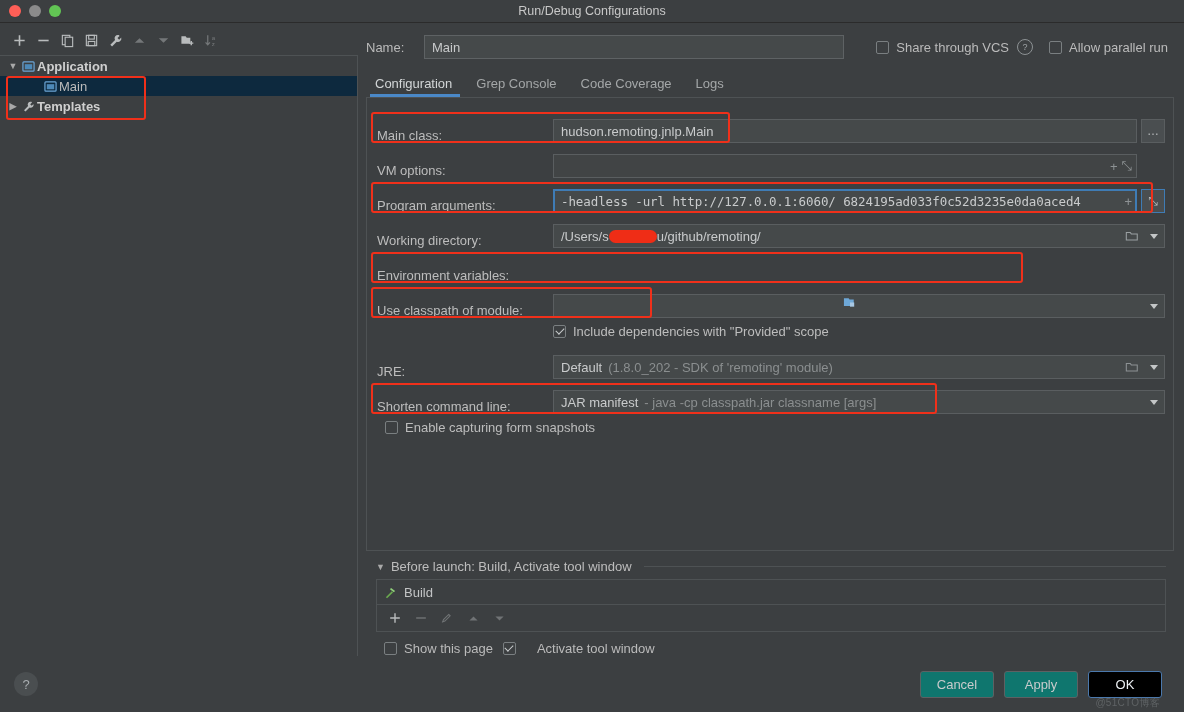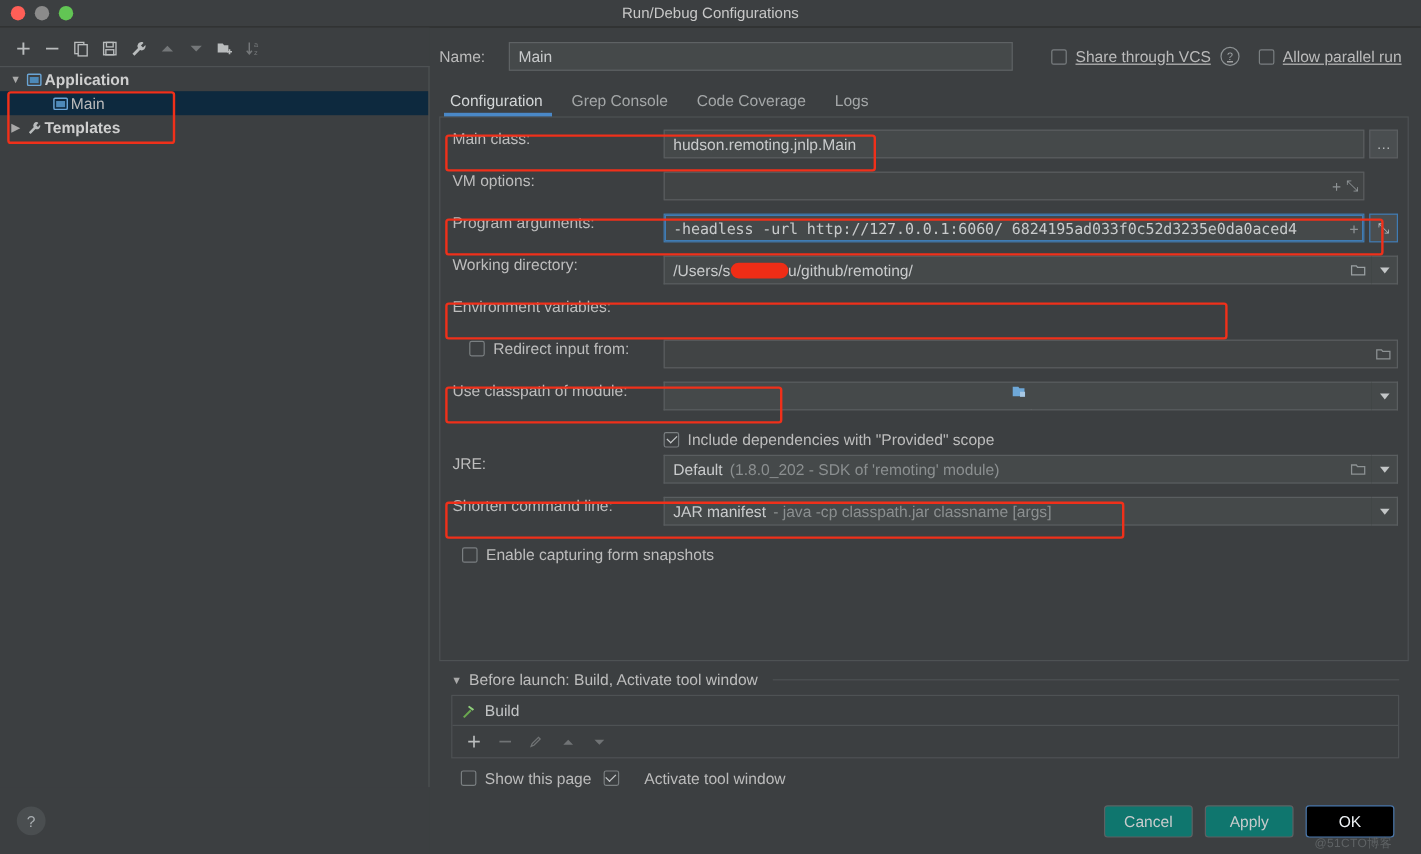--- a/index.html
+++ b/index.html
@@ -104,21 +104,20 @@
   .name-input {
     width: 420px; height: 24px; box-sizing: border-box;
     background: #45494a; border: 1px solid #5e6264;
     color: #c8cacb; font-size: 13px;
     display: flex; align-items: center; padding-left: 7px;
     font-family: "Liberation Sans", sans-serif;
   }
   .vcs-group {
     margin-left: auto; display: flex; align-items: center; gap: 8px;
     padding-right: 6px;
-    text-decoration: underline;
   }
   .cbwrap { display: flex; align-items: center; gap: 7px; }
   .cb {
     width: 13px; height: 13px; box-sizing: border-box;
     border: 1px solid #7a7f81; background: #3c3f41; border-radius: 2px;
     display: inline-flex; align-items: center; justify-content: center;
     flex: 0 0 13px;
   }
   .cb.checked::after {
     content: "";
@@ -148,21 +147,21 @@
   
   .form-panel {
     flex: 1 1 auto; min-height: 0;
     border: 1px solid #4e5254;
     background: #3c3f41;
     display: flex; flex-direction: column;
   }
   .form-scroll { padding: 10px 0 0 0; position: relative; }
 
   .frow {
-    display: flex; align-items: flex-start;
+    display: flex; align-items: flex-end;
     height: 35px; padding: 0 8px 0 10px;
     position: relative;
   }
   .flabel {
     width: 176px; flex: 0 0 176px;
     font-size: 13px; color: #bdbdbd;
   }
   .flabel.indent-cb { display: flex; align-items: center; gap: 7px; }
   .fctl { flex: 1 1 auto; display: flex; align-items: center; min-width: 0; }
   .inp {
@@ -438,36 +437,20 @@
                   <span class="caret"></span>
                 </div>
             </div>
           </div>
 
           <div class="frow">
             <div class="flabel">Environment variables:</div>
             <div class="redbox" style="left:4px; top:4px; width:648px; height:27px;"></div>
           </div>
 
-          <div class="frow">
-            <div class="flabel indent-cb" style="padding-left:14px;width:162px;flex:0 0 162px;">
-              <span class="cb"></span>
-              <span>Redirect input from:</span>
-            </div>
-            <div class="fctl">
-              <div class="inp empty">
-                <span></span>
-                <span class="inp-adorn">
-                  <svg width="14" height="14" viewBox="0 0 16 16">
-                      <path d="M1.5 4h4.5l1.2 1.6H14v7H1.5z" fill="none" stroke="#8d9294" stroke-width="1.2"></path>
-                    </svg>
-                </span>
-              </div>
-            </div>
-          </div>
 
           <div class="frow">
             <div class="flabel">Use classpath of module:</div>
             <div class="fctl">
               <div class="inp with-drop" style="gap:6px;flex-direction:column;">
                 <span class="t-icon" style="width:16px;">
                   <svg width="14" height="14" viewBox="0 0 15 15">
                       <path d="M1 3.5h5l1 1.4h4.5v7H1z" fill="#6ea8d8"></path>
                       <rect x="7.5" y="8" width="4.5" height="4.5" fill="#a8c8e4"></rect>
                     </svg>

